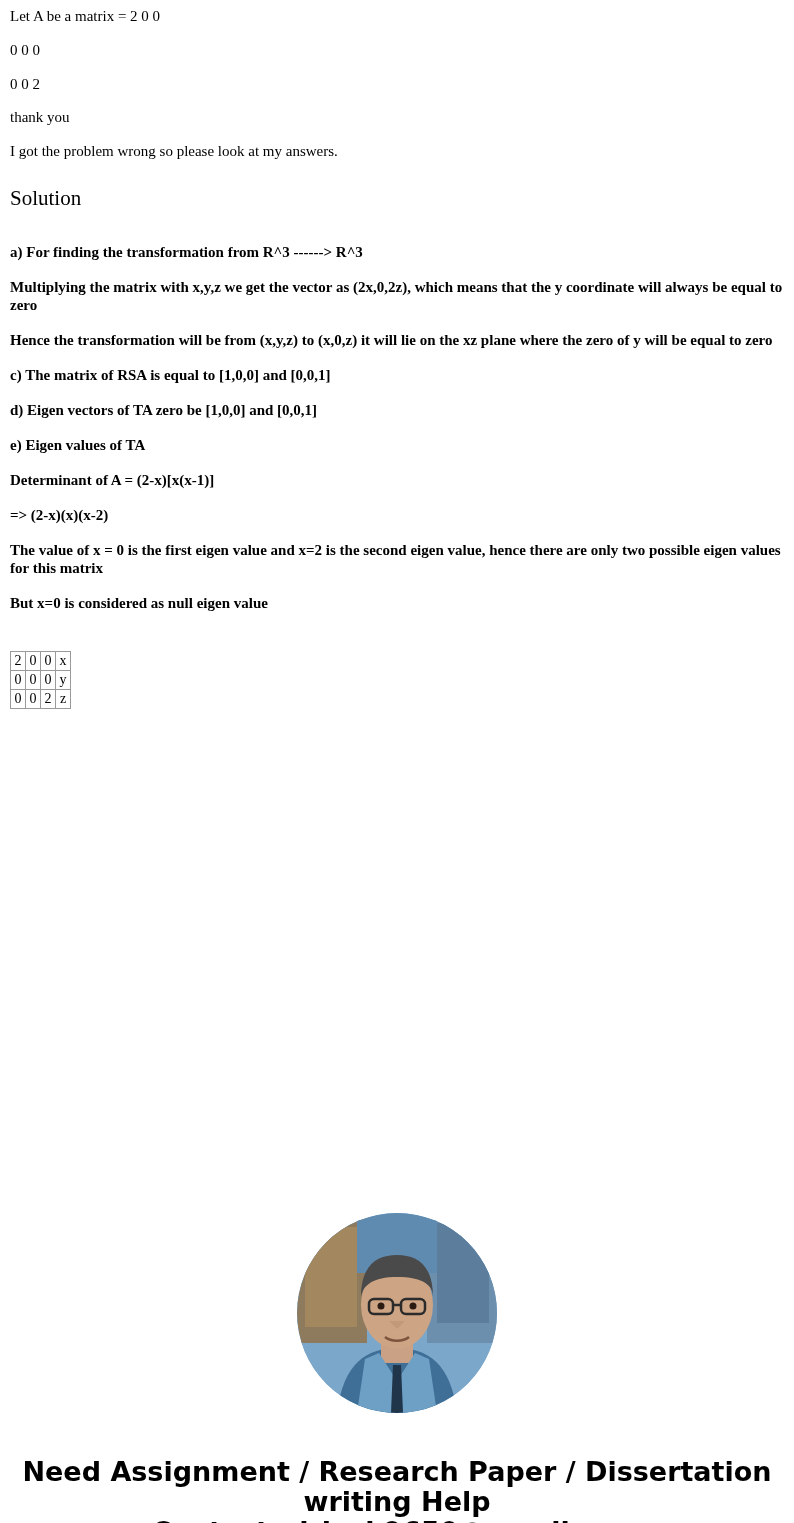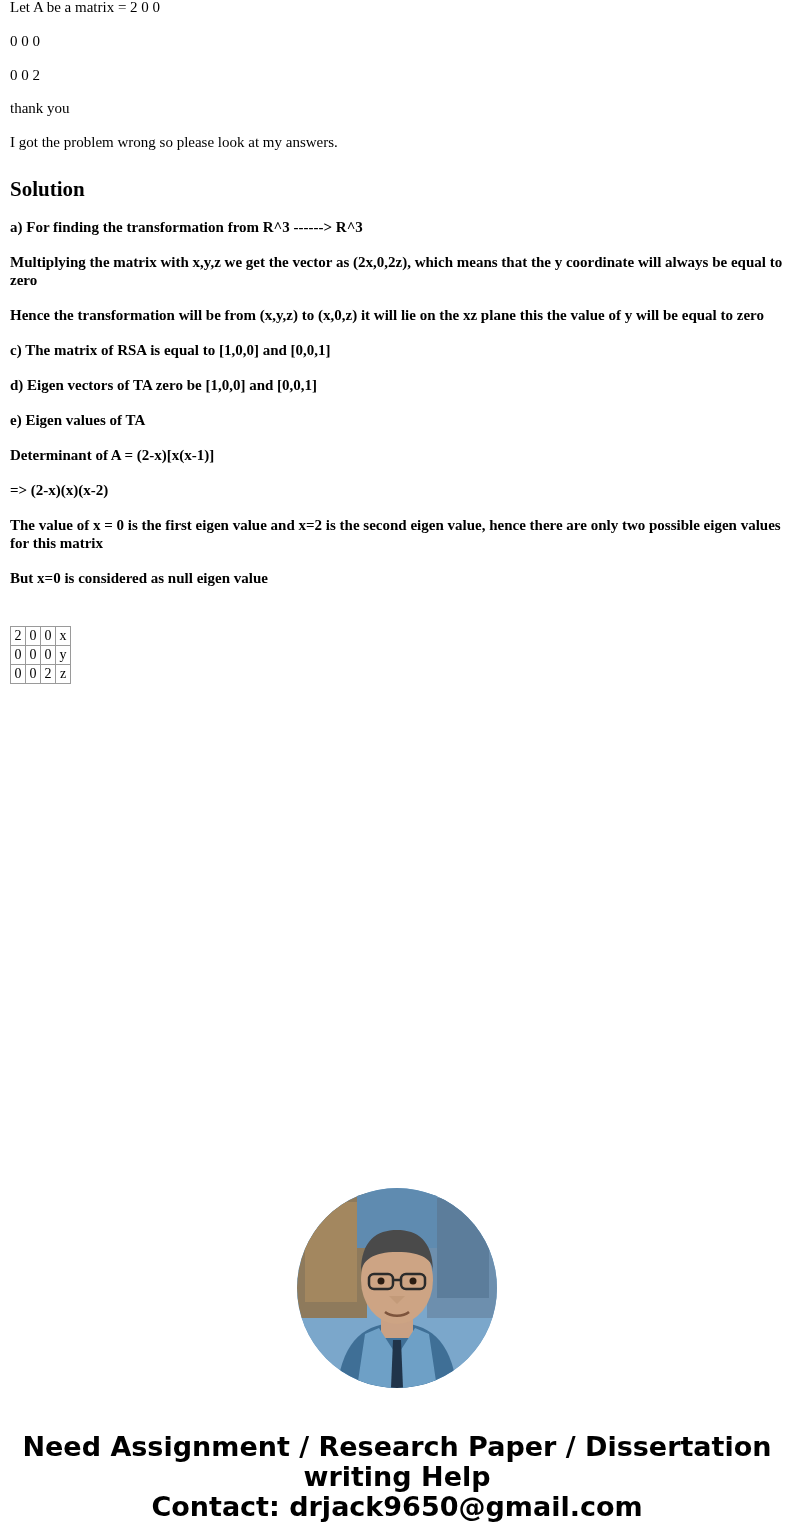--- a/index.html
+++ b/index.html
@@ -21,26 +21,27 @@
     padding: 0 10px;
   }
   .q-line {
     font-family: "Liberation Serif", serif;
     font-size: 15px;
     line-height: 1.05;
     margin: 0 0 18px 0;
     font-weight: normal;
   }
   .q-line:first-child {
+    margin-top: 9px;
   }
   h2.solution-heading {
     font-family: "Liberation Serif", serif;
     font-size: 21px;
-    font-weight: bold;
-    margin: 26px 0 16px 0;
+    font-weight: normal;
+    margin: 26px 0 32px 0;
   }
   .sol-para {
     font-family: "Liberation Serif", serif;
     font-size: 15px;
     font-weight: bold;
     line-height: 1.2;
     margin: 16px 0 17px 0;
   }
   .matrix-wrap {
     margin-top: 22px;
@@ -102,21 +103,21 @@
     <p class="q-line">0 0 2</p>
     <p class="q-line">thank you</p>
     <p class="q-line">I got the problem wrong so please look at my answers.</p>
   </div>
 
   <h2 class="solution-heading">Solution</h2>
 
   <div>
     <p class="sol-para">a) For finding the transformation from R^3 ------&gt; R^3</p>
     <p class="sol-para">Multiplying the matrix with x,y,z we get the vector as (2x,0,2z), which means that the y coordinate will always be equal to zero</p>
-    <p class="sol-para">Hence the transformation will be from (x,y,z) to (x,0,z) it will lie on the xz plane this the value of y will be equal to zero</p>
+    <p class="sol-para">Hence the transformation will be from (x,y,z) to (x,0,z) it will lie on the xz plane where the zero of y will be equal to zero</p>
     <p class="sol-para">c) The matrix of RSA is equal to [1,0,0] and [0,0,1]</p>
     <p class="sol-para">d) Eigen vectors of TA zero be [1,0,0] and [0,0,1]</p>
     <p class="sol-para">e) Eigen values of TA</p>
     <p class="sol-para">Determinant of A = (2-x)[x(x-1)]</p>
     <p class="sol-para">=&gt; (2-x)(x)(x-2)</p>
     <p class="sol-para">The value of x = 0 is the first eigen value and x=2 is the second eigen value, hence there are only two possible eigen values for this matrix</p>
     <p class="sol-para">But x=0 is considered as null eigen value</p>
   </div>
 
   <div class="matrix-wrap">

